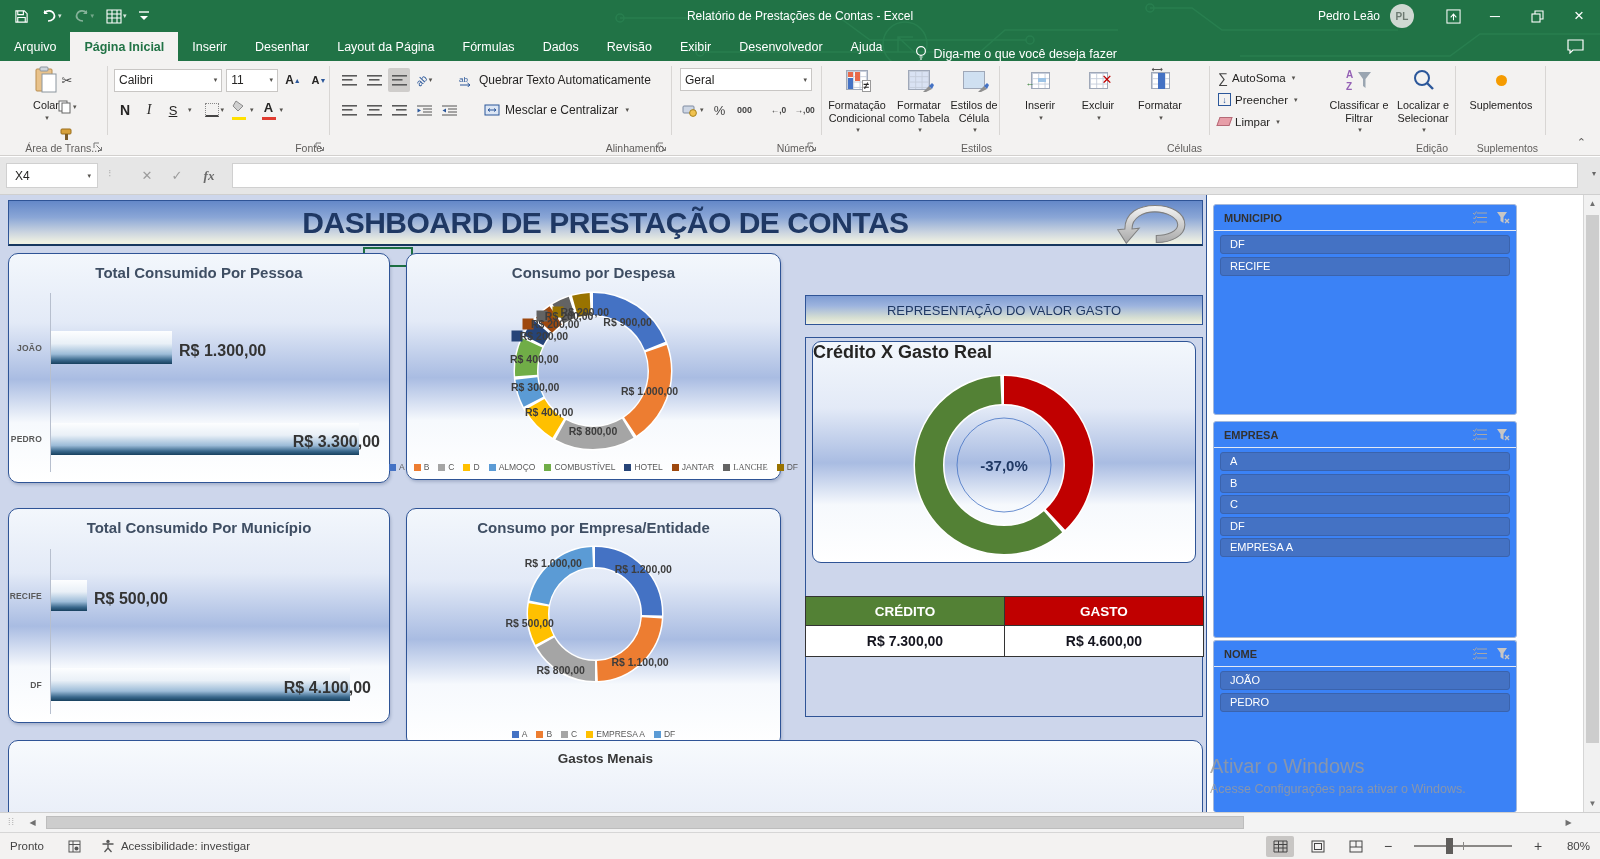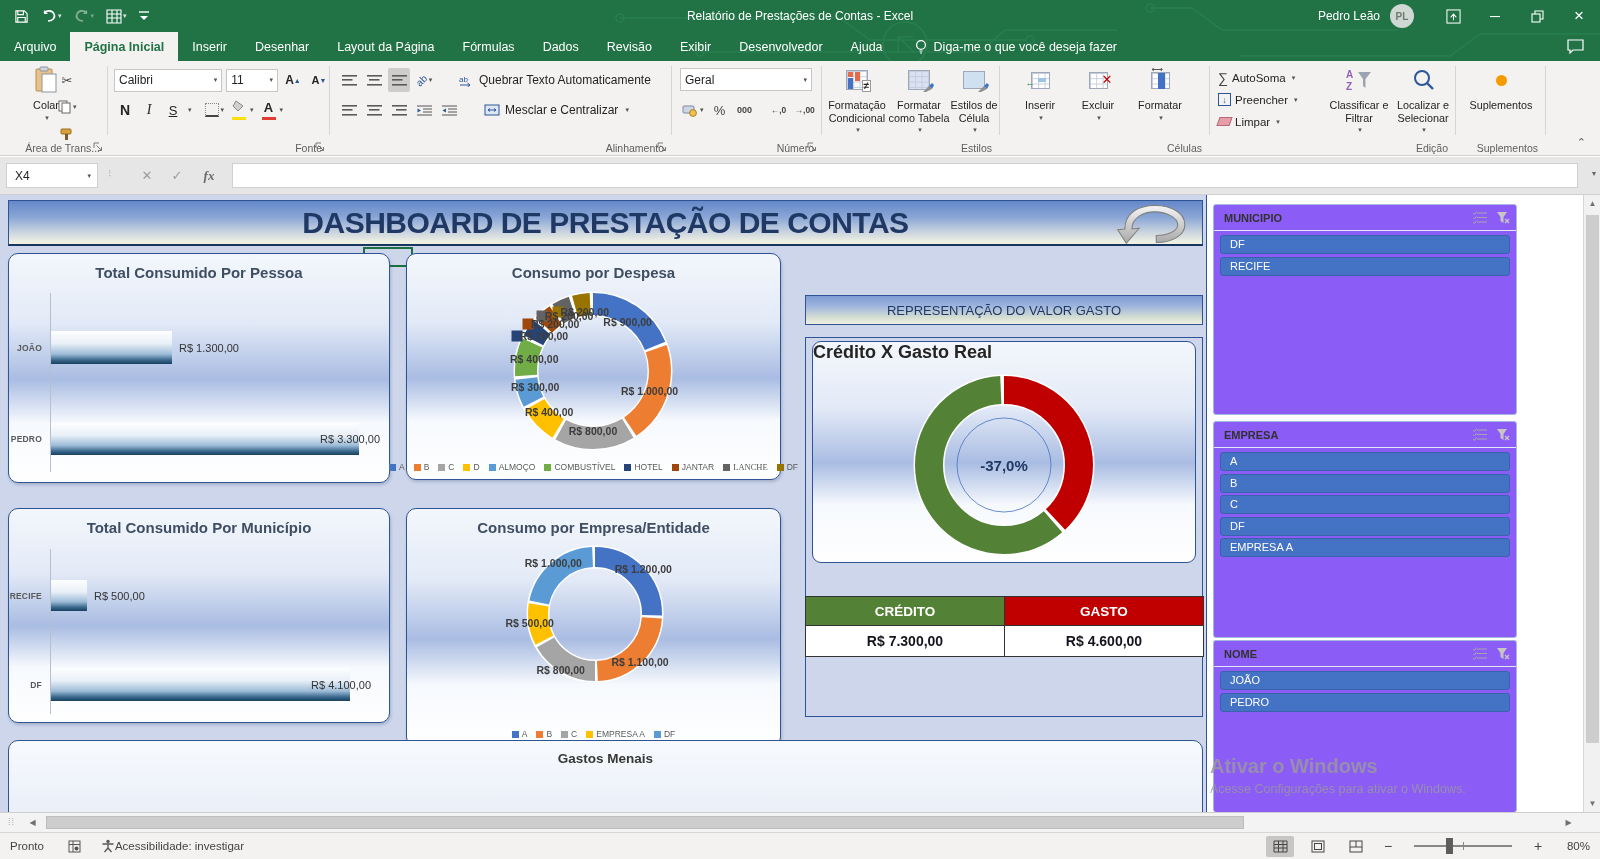--- a/index.html
+++ b/index.html
@@ -19,21 +19,21 @@
 .title-right{position:absolute;right:0;top:0;height:32px;display:flex;align-items:center;z-index:2}
 #user-name{font-size:12px;color:#fff;margin-right:10px}
 #avatar{width:24px;height:24px;border-radius:50%;background:#cfd8d2;color:#6d7a72;font-size:10px;font-weight:700;display:flex;align-items:center;justify-content:center;margin-right:18px}
 .winbtn{width:42px;height:32px;display:flex;align-items:center;justify-content:center;color:#fff;font-size:14px}
 
 
 #tabrow{position:absolute;left:0;top:32px;width:1600px;height:29px;display:flex;align-items:stretch;color:#fff}
 #tabs{display:flex}
 .tab{padding:0 14px;display:flex;align-items:center;font-size:12.5px;white-space:nowrap;cursor:default}
 .tab.active{background:#f3f2f1;color:#217346;font-weight:700}
-.tellme{display:flex;align-items:center;gap:7px;margin-left:18px;font-size:12.5px}
+.tellme{display:flex;align-items:flex-end;gap:7px;margin-left:18px;font-size:12.5px}
 #tab-right{margin-left:auto;display:flex;align-items:center;padding-right:16px}
 
 
 #ribbon{position:absolute;left:0;top:61px;width:1600px;height:95px;background:#f3f2f1;border-bottom:1px solid #d2d0ce;z-index:39}
 .grp{position:absolute;top:0;height:95px}
 .grp::after{content:"";position:absolute;right:0;top:5px;bottom:21px;width:1px;background:#d8d6d4}
 .glabel{position:absolute;bottom:2px;left:0;right:8px;text-align:right;font-size:10.5px;color:#605e5c;white-space:nowrap}
 .launcher{position:absolute;right:4px;bottom:3px;width:12px;height:12px;display:flex;align-items:center;justify-content:center}
 .row1{position:absolute;top:7px;left:0;right:0;display:flex;align-items:center}
 .row2{position:absolute;top:37px;left:0;right:0;display:flex;align-items:center}
@@ -71,45 +71,45 @@
 #sel-handle{position:absolute;right:-3px;bottom:-3px;width:5px;height:5px;background:#1d6f42;border:1px solid #fff}
 #banner{position:absolute;left:8px;top:5px;width:1195px;height:46px;z-index:3;border:1px solid #2f5496;border-bottom:2px solid #17375e;background:linear-gradient(180deg,#6488c8 0%,#8aa6d6 38%,#c9d3df 72%,#eef0e2 95%)}
 #banner h1{font-size:30px;font-weight:800;color:#1f3864;text-align:center;line-height:44px;letter-spacing:-.5px}
 #banner-arrow{position:absolute;right:14px;top:3px}
 .card{position:absolute;border:1.5px solid #2f5496;border-radius:10px;background:linear-gradient(180deg,#f3f7fc 0%,#e3eaf7 30%,#a9bce2 55%,#f6f9fd 74%,#ffffff 100%);box-shadow:1px 2px 3px rgba(50,70,110,.25);z-index:4}
 .card h2{font-size:15px;font-weight:700;color:#3f4e63;text-align:center;padding-top:10px}
 .plot{position:absolute;left:0;top:0;right:0;bottom:0}
 .axis{position:absolute;width:1px;background:#b7bfce}
 .bar{position:absolute;background:linear-gradient(180deg,#fdfeff 0%,#e9f0f7 38%,#9dbcd8 70%,#3a688c 88%,#17405e 100%)}
 .bar-cat{position:absolute;font-size:8.5px;font-weight:700;color:#595959;text-align:right;letter-spacing:.2px}
-.bar-val{position:absolute;font-size:11px;font-weight:400;color:#333;white-space:nowrap}
+.bar-val{position:absolute;font-size:16px;font-weight:700;color:#333;white-space:nowrap}
 .dlabel{position:absolute;font-size:10.5px;font-weight:700;color:#3d3d3d;white-space:nowrap;transform:translate(-50%,-50%);z-index:2}
 .chip{position:absolute;width:11px;height:11px;transform:translate(-50%,-50%);z-index:1}
 .legend{position:absolute;left:0;right:0;display:flex;justify-content:center;gap:9px;align-items:center}
 .lg-item{display:flex;align-items:center;gap:3px;font-size:8.5px;color:#595959;white-space:nowrap}
 .lg-item i{width:7px;height:7px;display:inline-block}
 #center-label{position:absolute;font-size:15px;font-weight:700;color:#1f3864;transform:translate(-50%,-50%);z-index:2}
 #gasto-header{position:absolute;left:805px;top:100px;width:398px;height:30px;z-index:4;border:1px solid #2f5496;background:linear-gradient(180deg,#7e9cd3 0%,#9db4de 35%,#d7dfd2 78%,#eff0e2 100%);display:flex;align-items:center;justify-content:center;font-size:13px;font-weight:400;color:#1f3864}
 #gasto-panel{position:absolute;left:805px;top:142px;width:398px;height:380px;border:1.5px solid #2f5496;background:#cdd6eb;z-index:4}
 #credit-card{position:absolute;left:6px;top:3px;width:384px;height:222px;border:1.5px solid #2f5496;border-radius:9px;background:linear-gradient(180deg,#f3f7fc 0%,#e3eaf7 30%,#a9bce2 55%,#f6f9fd 74%,#ffffff 100%)}
 #gtable{position:absolute;left:-1px;top:258px;width:399px;border-collapse:collapse}
 #gtable th{width:50%;height:29px;color:#fff;font-size:13.5px;font-weight:800;border:1px solid #333}
 #gtable td{height:31px;background:#fff;font-size:14px;font-weight:800;color:#14141e;text-align:center;border:1px solid #333}
 #menais{position:absolute;left:8px;top:545px;width:1195px;height:80px;border:1.5px solid #2f5496;border-radius:10px 10px 0 0;background:linear-gradient(180deg,#f7fafd,#e9eef8);z-index:4}
 #menais h2{font-size:13.5px;font-weight:700;color:#373737;text-align:center;padding-top:10px}
 
 
-.slicer{position:absolute;left:1213px;width:304px;background:#8b5cf6;border:1px solid #a3b8dc;border-radius:3px;z-index:5}
+.slicer{position:absolute;left:1213px;width:304px;background:#3b82f6;border:1px solid #a3b8dc;border-radius:3px;z-index:5}
 .slicer-head{height:26px;display:flex;align-items:center;padding:0 6px 0 10px;border-bottom:1px solid #e3e9f4}
 .slicer-title{font-size:11px;font-weight:700;color:#323130}
 .slicer-tools{margin-left:auto;display:flex;gap:8px;align-items:center}
 .slicer-body{position:relative}
 .slicer-item{position:absolute;left:6px;right:6px;height:19px;border-radius:3px;background:#4472c4;border:1px solid #3a63ad;color:#fff;font-size:11px;line-height:17px;padding-left:9px}
 #watermark{position:absolute;left:1210px;top:560px;z-index:6;color:#9b9b9b;opacity:.8;pointer-events:none}
-#watermark .w1{font-size:20px;font-weight:700}
+#watermark .w1{font-size:20px;font-weight:400}
 #watermark .w2{font-size:12.5px;margin-top:4px;white-space:nowrap}
 
 
 #vscroll{position:absolute;right:0;top:195px;width:17px;height:617px;background:#f1f1f1;border-left:1px solid #d6d6d6;z-index:30}
 #vthumb{position:absolute;left:2px;top:20px;width:13px;height:528px;background:#cdcdcd}
 .scroll-arrow{position:absolute;width:17px;height:17px;display:flex;align-items:center;justify-content:center;font-size:8px;color:#707070}
 #hscroll{position:absolute;left:0;top:812px;width:1600px;height:20px;background:#f3f3f3;border-top:1px solid #cfcfcf;z-index:30}
 #hdots{position:absolute;left:8px;top:4px;color:#a8a8a8;font-size:9px;letter-spacing:1px}
 #hleft{left:24px;top:1px}
 #hright{left:1560px;top:1px}
@@ -832,21 +832,21 @@
 
 <div id="statusbar">
   <span id="status-ready">Pronto</span>
   <span style="margin-left:24px">
     <svg width="13" height="13" viewBox="0 0 13 13">
         <rect x="1" y="1" width="11" height="11" fill="none" stroke="#555"></rect>
         <path d="M1 4.5 H12 M5 1 V12" stroke="#555"></path>
         <circle cx="8.5" cy="8.5" r="2" fill="#555"></circle>
       </svg>
   </span>
-  <span style="margin-left:20px;display:flex;align-items:center;">
+  <span style="margin-left:20px;display:flex;align-items:center;gap:6px">
     <svg width="14" height="14" viewBox="0 0 14 14">
         <circle cx="7" cy="2.4" r="1.7" fill="#555"></circle>
         <path d="M1.5 5 H12.5 M7 5 V9 M7 9 L3.5 13 M7 9 L10.5 13" stroke="#555" stroke-width="1.3" fill="none"></path>
       </svg>
     <span>Acessibilidade: investigar</span>
   </span>
   <span style="margin-left:auto;display:flex;align-items:center;gap:10px;margin-right:10px">
     <span class="view-btn active">
         <svg width="15" height="13" viewBox="0 0 15 13">
           <path d="M1 1 H14 V12 H1 Z M1 4.5 H14 M1 8 H14 M5.5 1 V12 M10 1 V12" fill="none" stroke="#444"></path>

